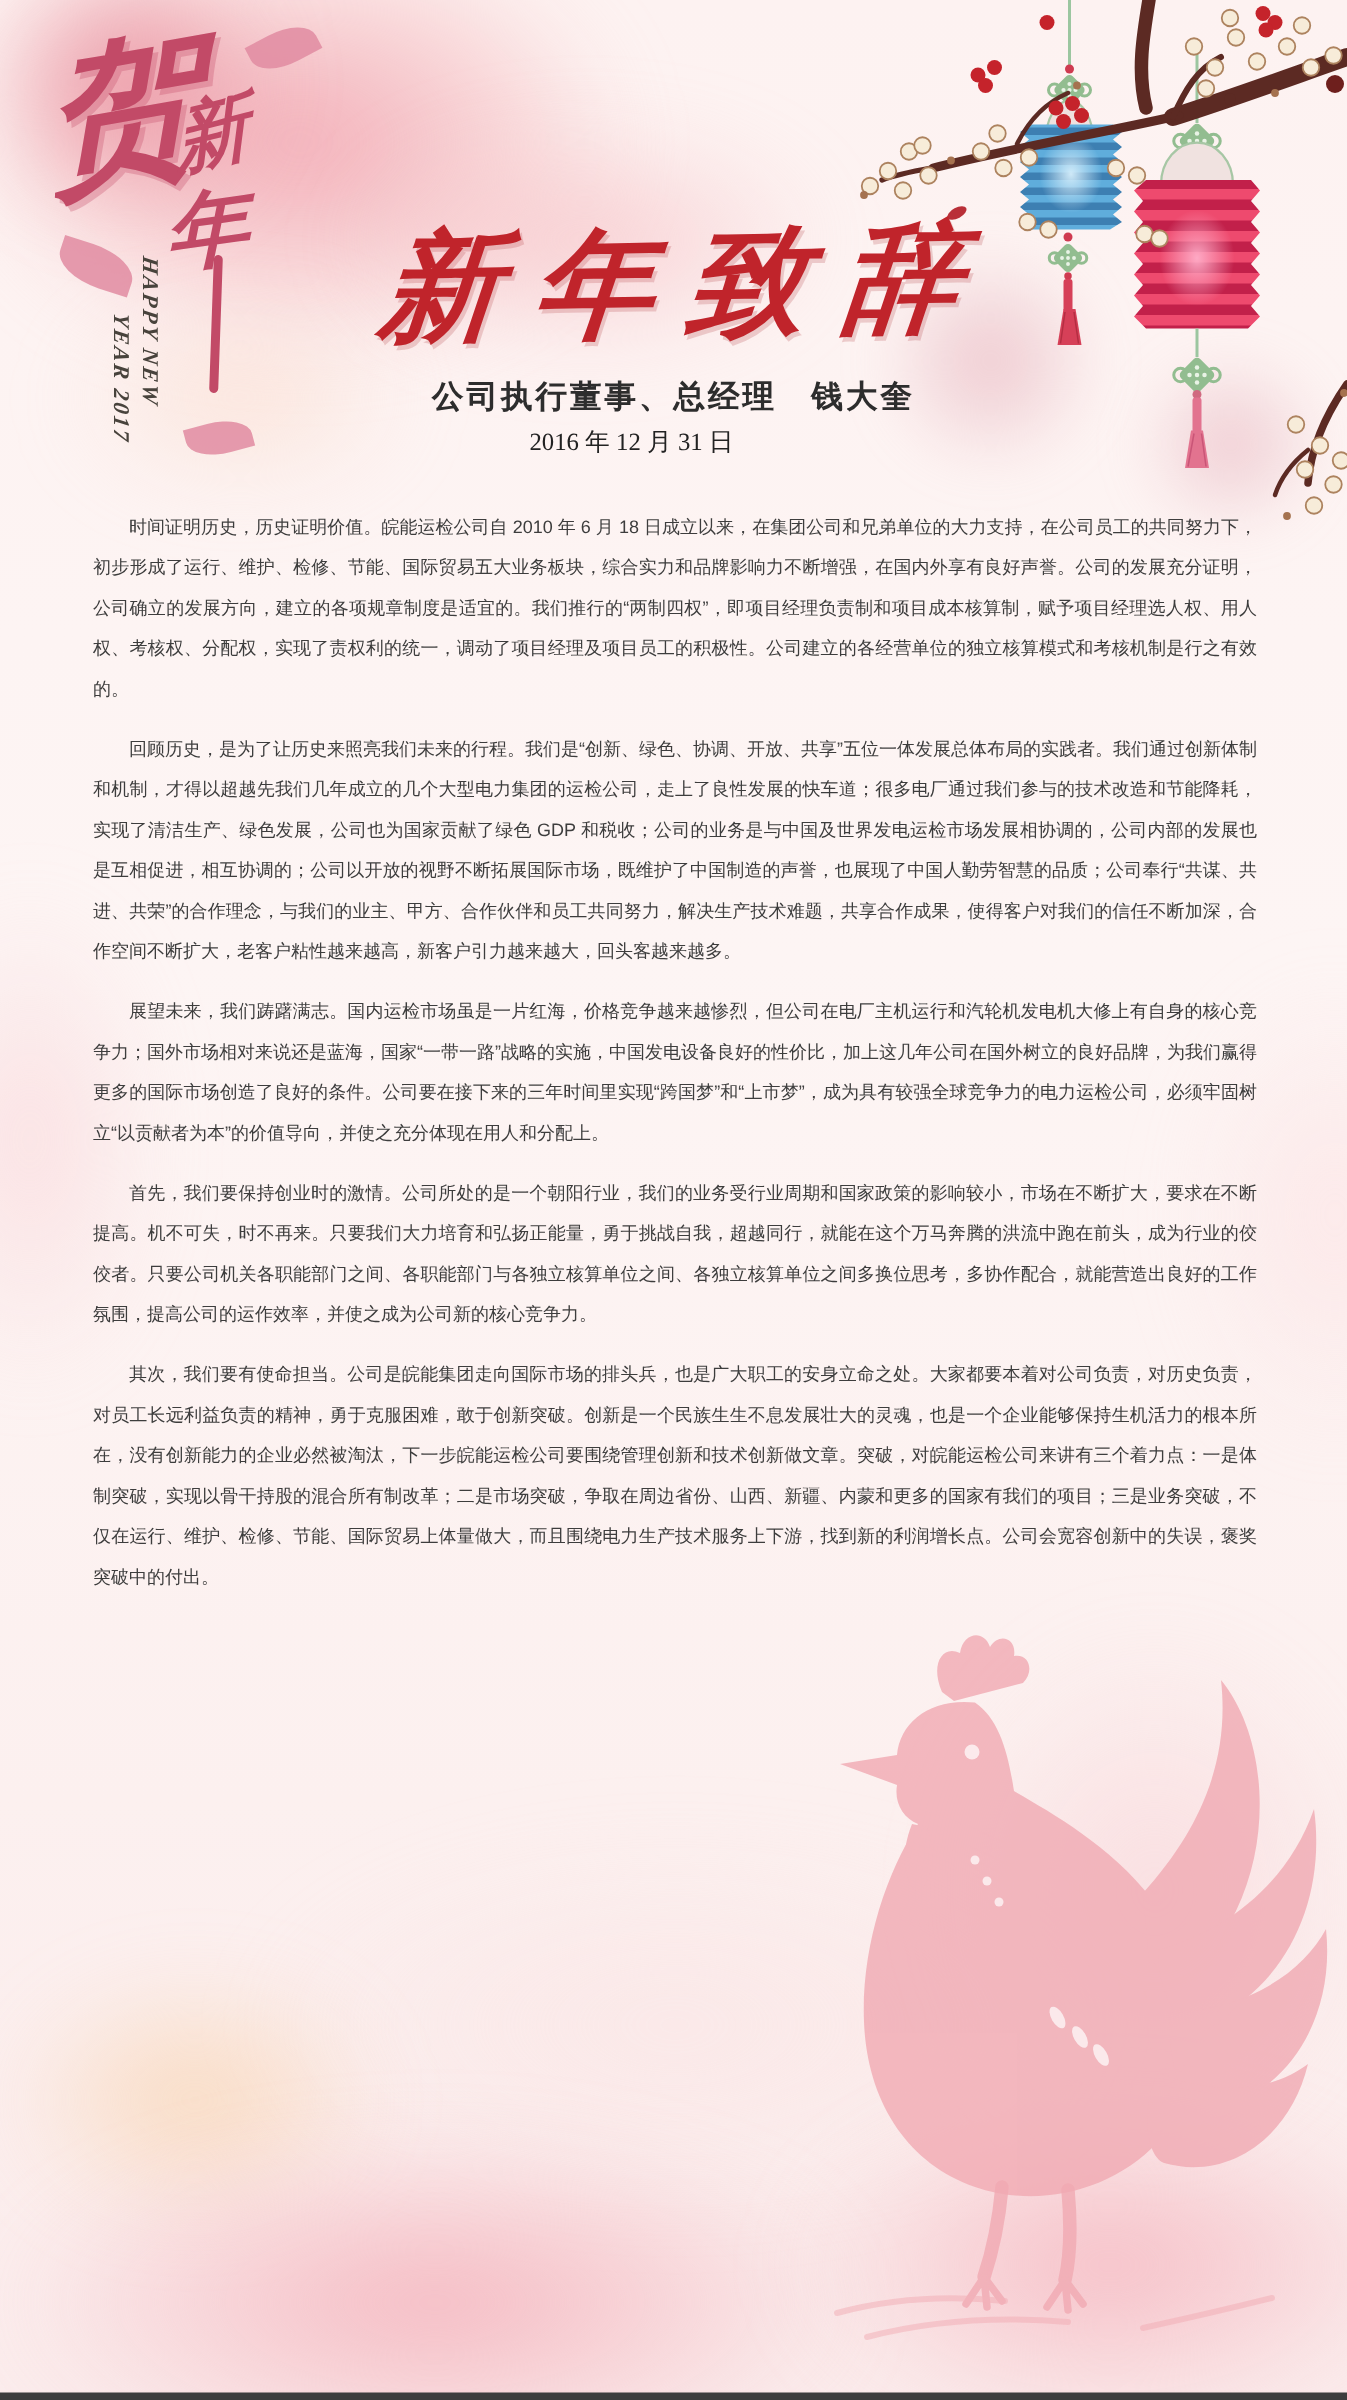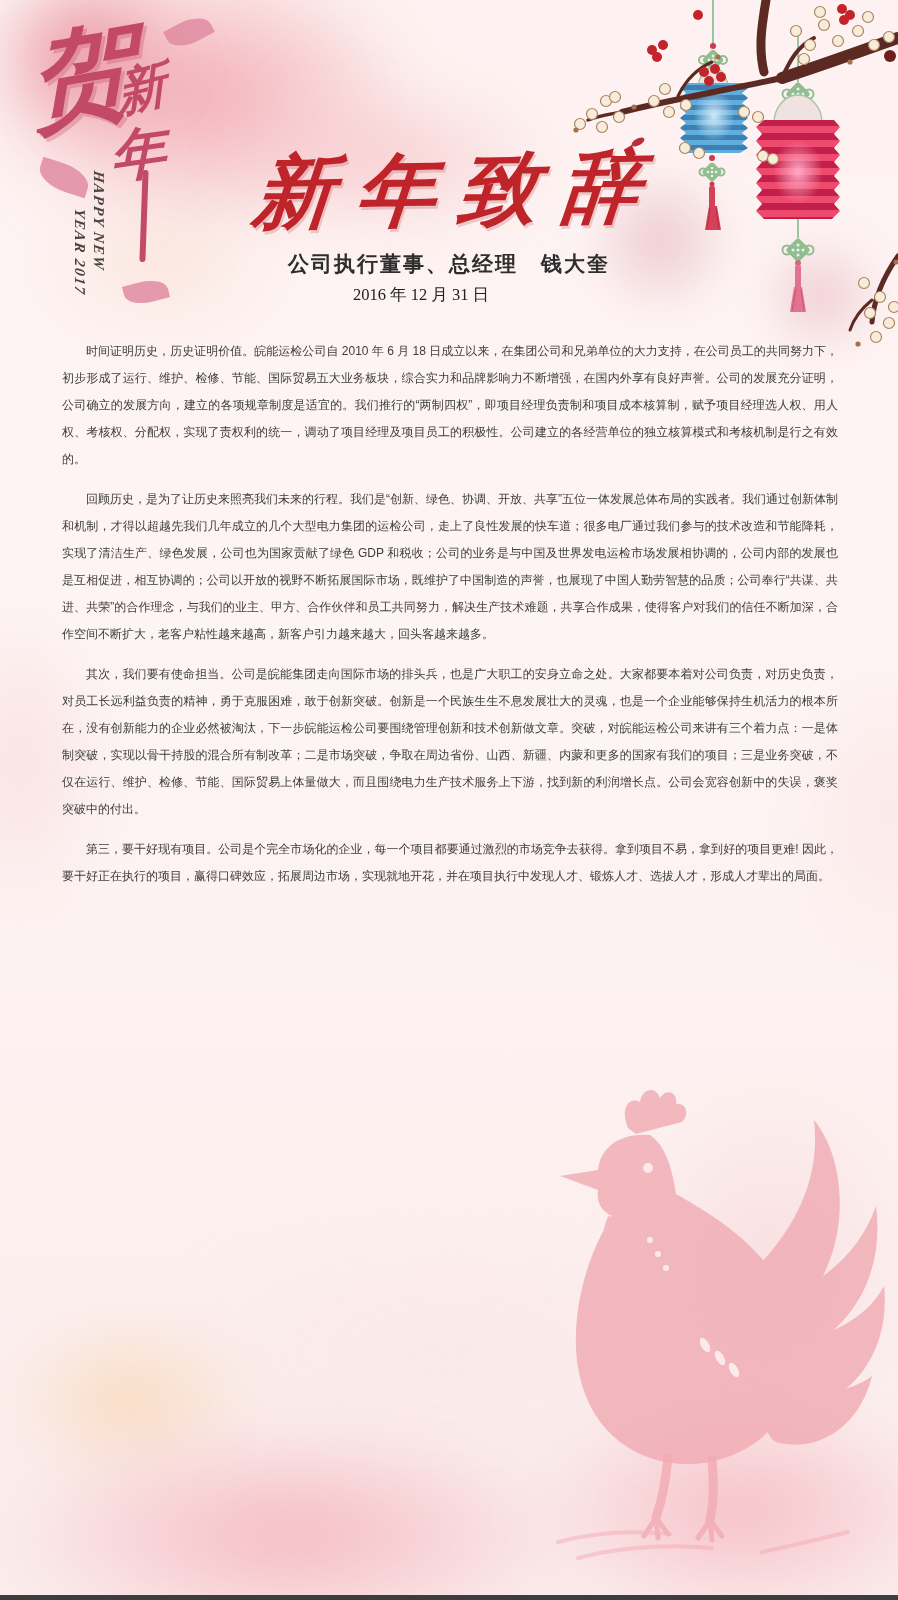--- a/index.html
+++ b/index.html
@@ -284,18 +284,19 @@
   <div class="petal" style="left:38px;top:164px;width:52px;height:27px;transform:rotate(18deg);"></div>
   <div class="petal" style="left:124px;top:281px;width:44px;height:22px;transform:rotate(-15deg);"></div>
 
   <h1 class="title">新年致辞</h1>
   <p class="byline">公司执行董事、总经理　钱大奎</p>
   <p class="pubdate">2016 年 12 月 31 日</p>
 
   <div class="content">
     <p>时间证明历史，历史证明价值。皖能运检公司自 2010 年 6 月 18 日成立以来，在集团公司和兄弟单位的大力支持，在公司员工的共同努力下，初步形成了运行、维护、检修、节能、国际贸易五大业务板块，综合实力和品牌影响力不断增强，在国内外享有良好声誉。公司的发展充分证明，公司确立的发展方向，建立的各项规章制度是适宜的。我们推行的“两制四权”，即项目经理负责制和项目成本核算制，赋予项目经理选人权、用人权、考核权、分配权，实现了责权利的统一，调动了项目经理及项目员工的积极性。公司建立的各经营单位的独立核算模式和考核机制是行之有效的。</p>
     <p>回顾历史，是为了让历史来照亮我们未来的行程。我们是“创新、绿色、协调、开放、共享”五位一体发展总体布局的实践者。我们通过创新体制和机制，才得以超越先我们几年成立的几个大型电力集团的运检公司，走上了良性发展的快车道；很多电厂通过我们参与的技术改造和节能降耗，实现了清洁生产、绿色发展，公司也为国家贡献了绿色 GDP 和税收；公司的业务是与中国及世界发电运检市场发展相协调的，公司内部的发展也是互相促进，相互协调的；公司以开放的视野不断拓展国际市场，既维护了中国制造的声誉，也展现了中国人勤劳智慧的品质；公司奉行“共谋、共进、共荣”的合作理念，与我们的业主、甲方、合作伙伴和员工共同努力，解决生产技术难题，共享合作成果，使得客户对我们的信任不断加深，合作空间不断扩大，老客户粘性越来越高，新客户引力越来越大，回头客越来越多。</p>
+    <p>展望未来，我们踌躇满志。国内运检市场虽是一片红海，价格竞争越来越惨烈，但公司在电厂主机运行和汽轮机发电机大修上有自身的核心竞争力；国外市场相对来说还是蓝海，国家“一带一路”战略的实施，中国发电设备良好的性价比，加上这几年公司在国外树立的良好品牌，为我们赢得更多的国际市场创造了良好的条件。公司要在接下来的三年时间里实现“跨国梦”和“上市梦”，成为具有较强全球竞争力的电力运检公司，必须牢固树立“以贡献者为本”的价值导向，并使之充分体现在用人和分配上。</p>
+    <p>首先，我们要保持创业时的激情。公司所处的是一个朝阳行业，我们的业务受行业周期和国家政策的影响较小，市场在不断扩大，要求在不断提高。机不可失，时不再来。只要我们大力培育和弘扬正能量，勇于挑战自我，超越同行，就能在这个万马奔腾的洪流中跑在前头，成为行业的佼佼者。只要公司机关各职能部门之间、各职能部门与各独立核算单位之间、各独立核算单位之间多换位思考，多协作配合，就能营造出良好的工作氛围，提高公司的运作效率，并使之成为公司新的核心竞争力。</p>
     <p>其次，我们要有使命担当。公司是皖能集团走向国际市场的排头兵，也是广大职工的安身立命之处。大家都要本着对公司负责，对历史负责，对员工长远利益负责的精神，勇于克服困难，敢于创新突破。创新是一个民族生生不息发展壮大的灵魂，也是一个企业能够保持生机活力的根本所在，没有创新能力的企业必然被淘汰，下一步皖能运检公司要围绕管理创新和技术创新做文章。突破，对皖能运检公司来讲有三个着力点：一是体制突破，实现以骨干持股的混合所有制改革；二是市场突破，争取在周边省份、山西、新疆、内蒙和更多的国家有我们的项目；三是业务突破，不仅在运行、维护、检修、节能、国际贸易上体量做大，而且围绕电力生产技术服务上下游，找到新的利润增长点。公司会宽容创新中的失误，褒奖突破中的付出。</p>
-    <p>第三，要干好现有项目。公司是个完全市场化的企业，每一个项目都要通过激烈的市场竞争去获得。拿到项目不易，拿到好的项目更难! 因此，要干好正在执行的项目，赢得口碑效应，拓展周边市场，实现就地开花，并在项目执行中发现人才、锻炼人才、选拔人才，形成人才辈出的局面。</p>
   </div>
 
   <div class="bottom-bar"></div>
 </div>
 
 </body></html>

